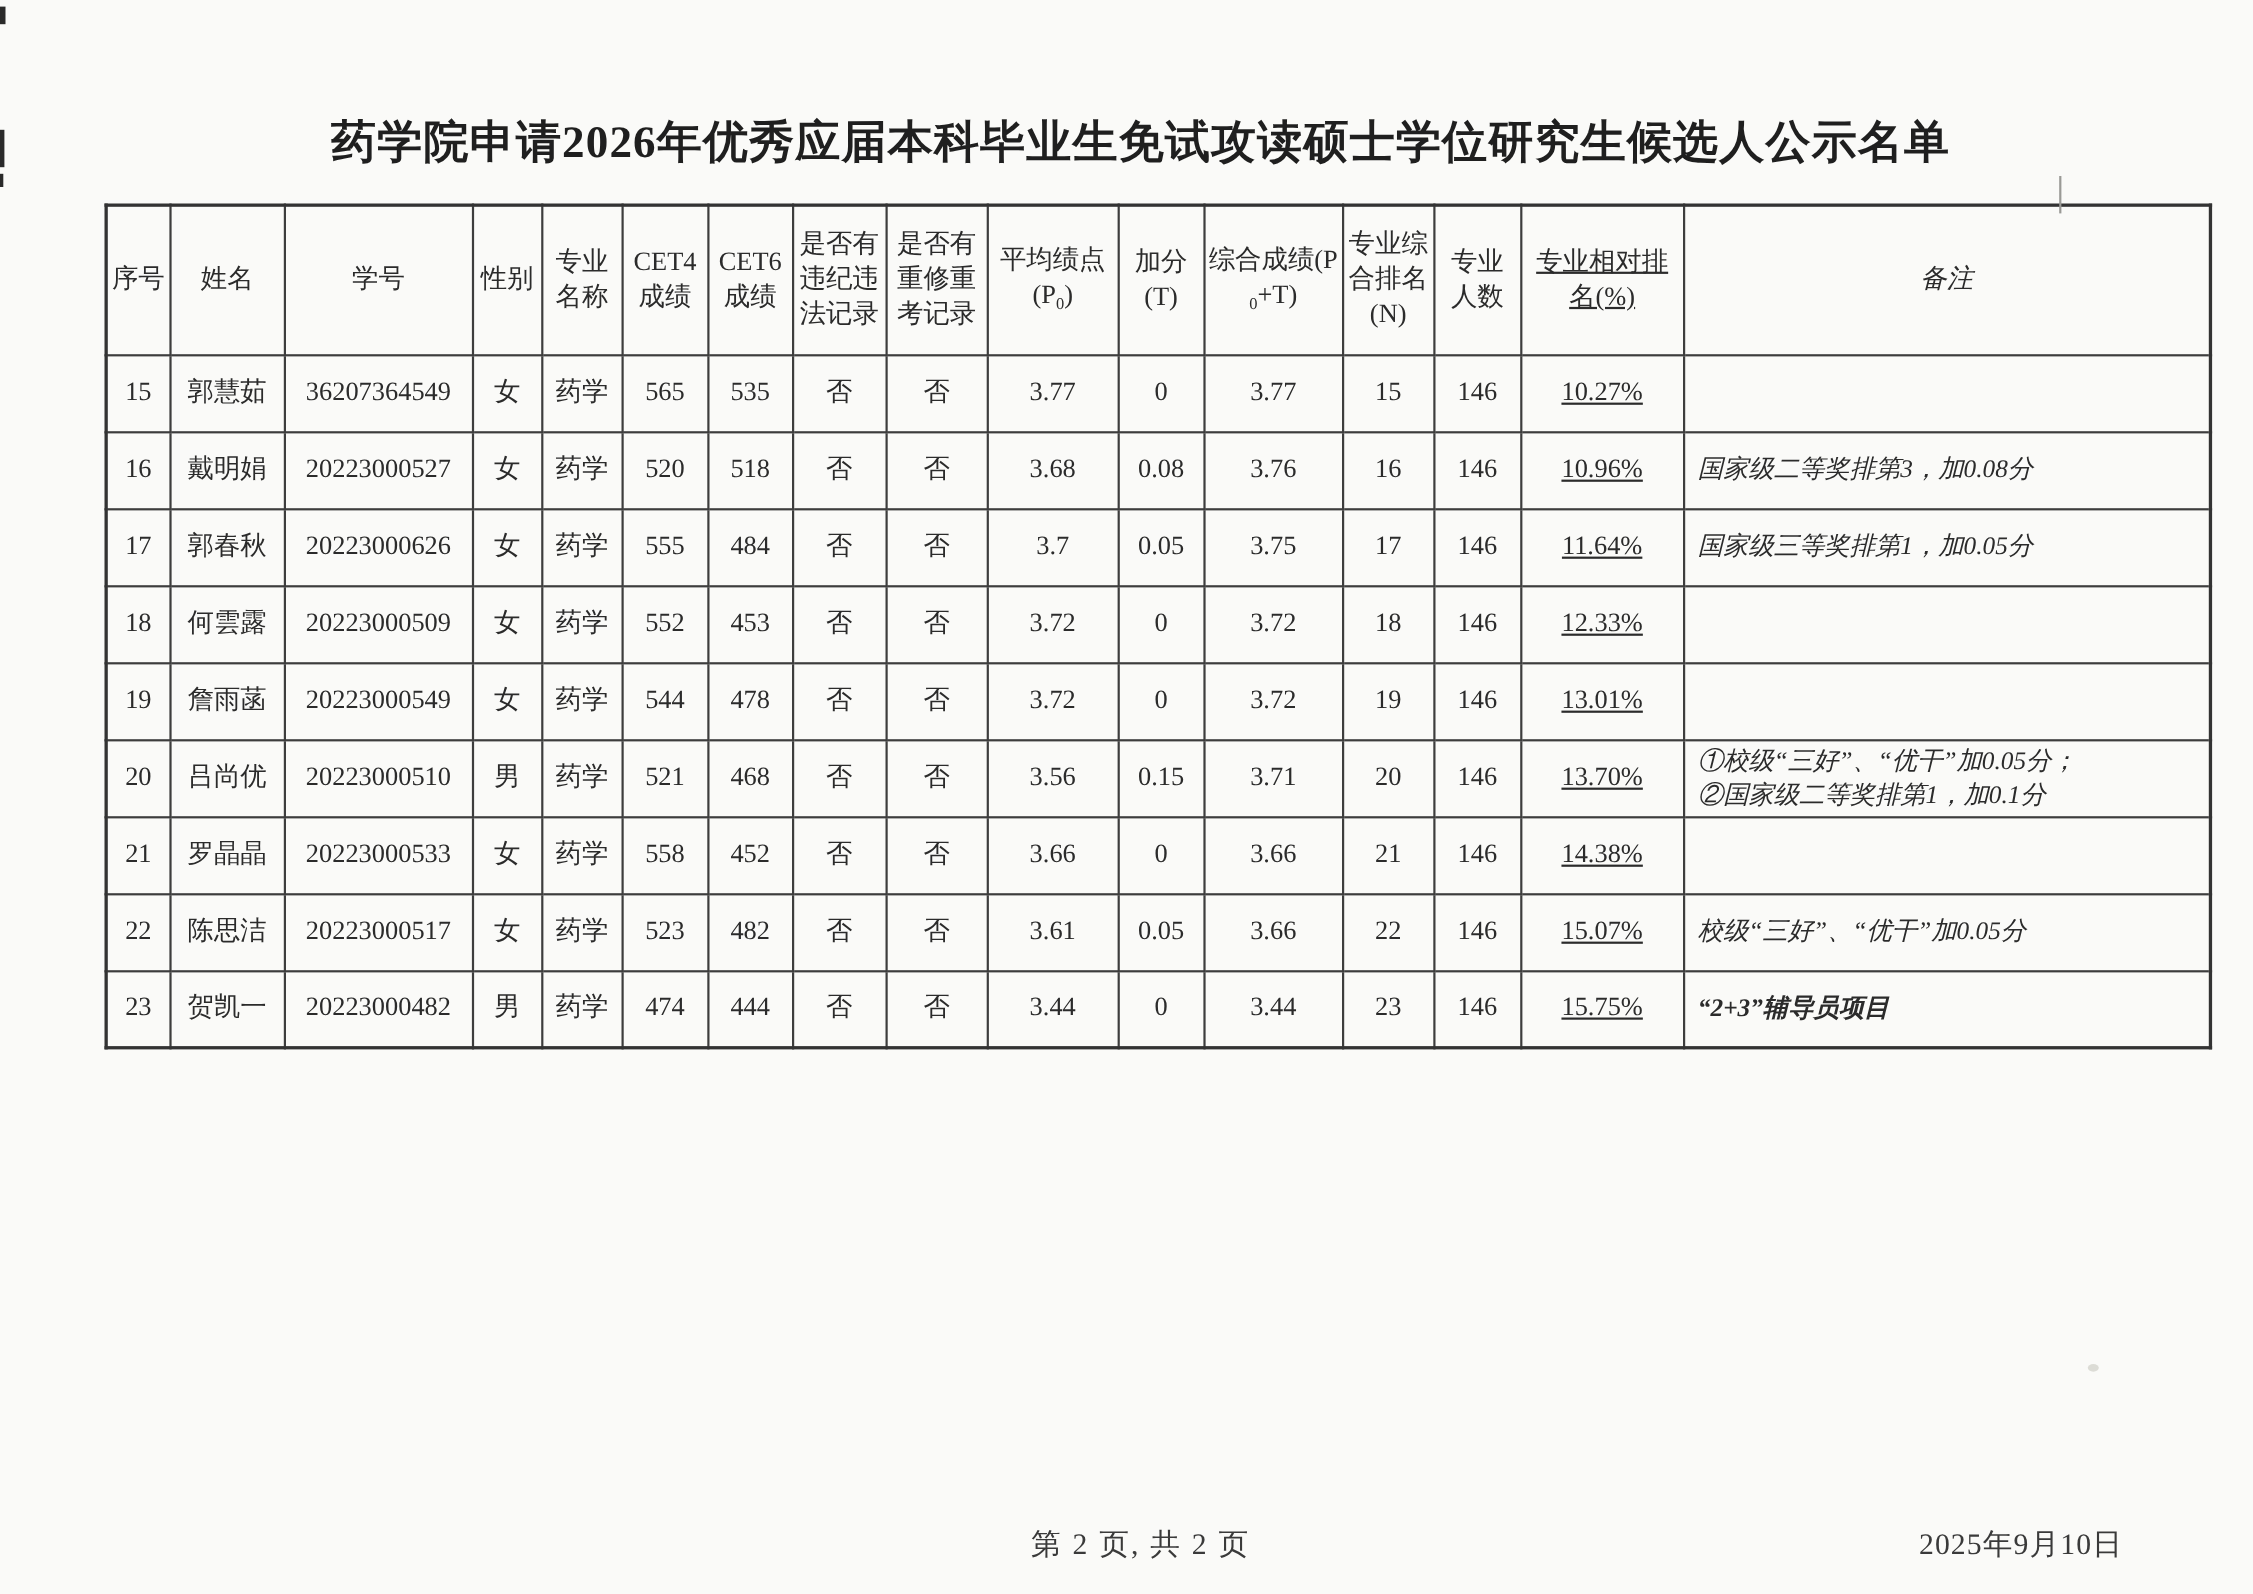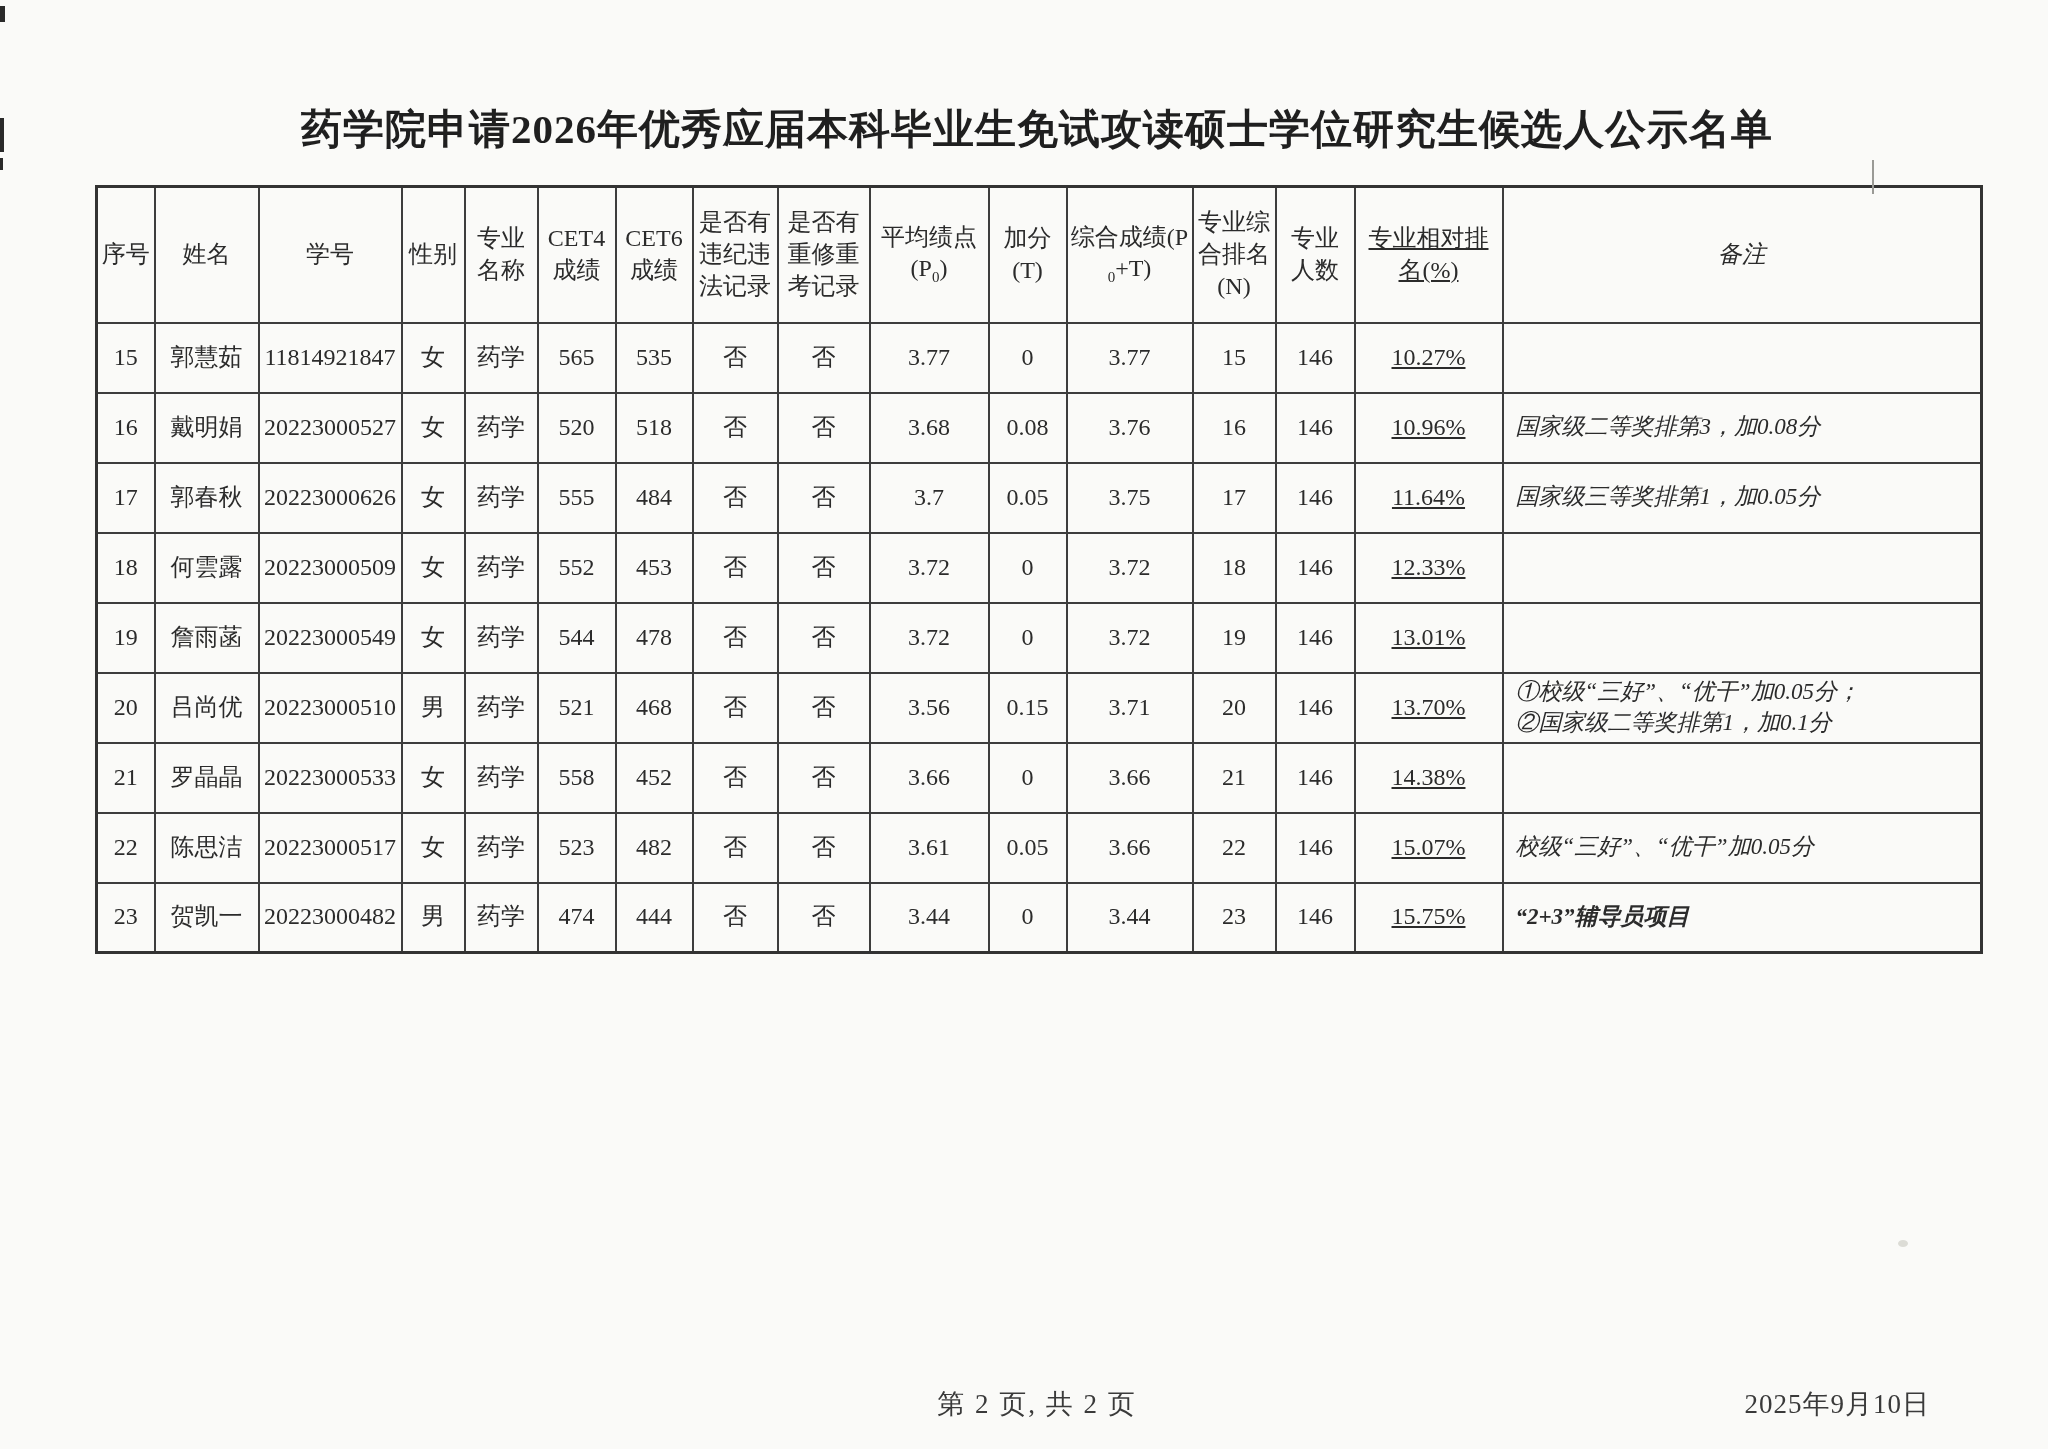--- a/index.html
+++ b/index.html
@@ -27,21 +27,21 @@
     font-weight:normal;
     font-size:24px; line-height:1.32;
     padding:2px 3px;
     overflow:hidden;
     word-break:break-all;
   }
   .doc-table thead tr { height:136px; }
   .doc-table tbody tr { height:70px; }
   .doc-table sub { font-size:15px; }
   
-  .c0{width:58px;} .c1{width:104px;} .c2{width:143px;} .c3{width:63px;}
+  .c0{width:58px;} .c1{width:104px;} .c2{width:171px;} .c3{width:63px;}
   .c4{width:73px;} .c5{width:78px;} .c6{width:77px;} .c7{width:85px;}
   .c8{width:92px;} .c9{width:119px;} .c10{width:78px;} .c11{width:126px;margin-left:36px;}
   .c12{width:83px;} .c13{width:79px;} .c14{width:148px;text-decoration:underline;} .c15{width:479px;font-style:italic;}
   .doc-table td.remark {
     text-align:left; padding:2px 12px;
     white-space:pre-line; font-size:23px;
   }
   .doc-table td.remark.bold { font-weight:700; }
   .footer-page {
     position:absolute; left:95px; top:1386px; width:1884px;
@@ -82,21 +82,21 @@
         <th class="c12">专业综合排名(N)</th>
         <th class="c13">专业人数</th>
         <th class="c14">专业相对排名(%)</th>
         <th class="c15">备注</th>
       </tr>
   </thead>
   <tbody>
       <tr>
         <td class="c0">15</td>
         <td class="c1">郭慧茹</td>
-        <td class="c2">11814921847</td>
+        <td class="c2">36207364549</td>
         <td class="c3">女</td>
         <td class="c4">药学</td>
         <td class="c5">565</td>
         <td class="c6">535</td>
         <td class="c7">否</td>
         <td class="c8">否</td>
         <td class="c9">3.77</td>
         <td class="c10">0</td>
         <td class="c11">3.77</td>
         <td class="c12">15</td>

